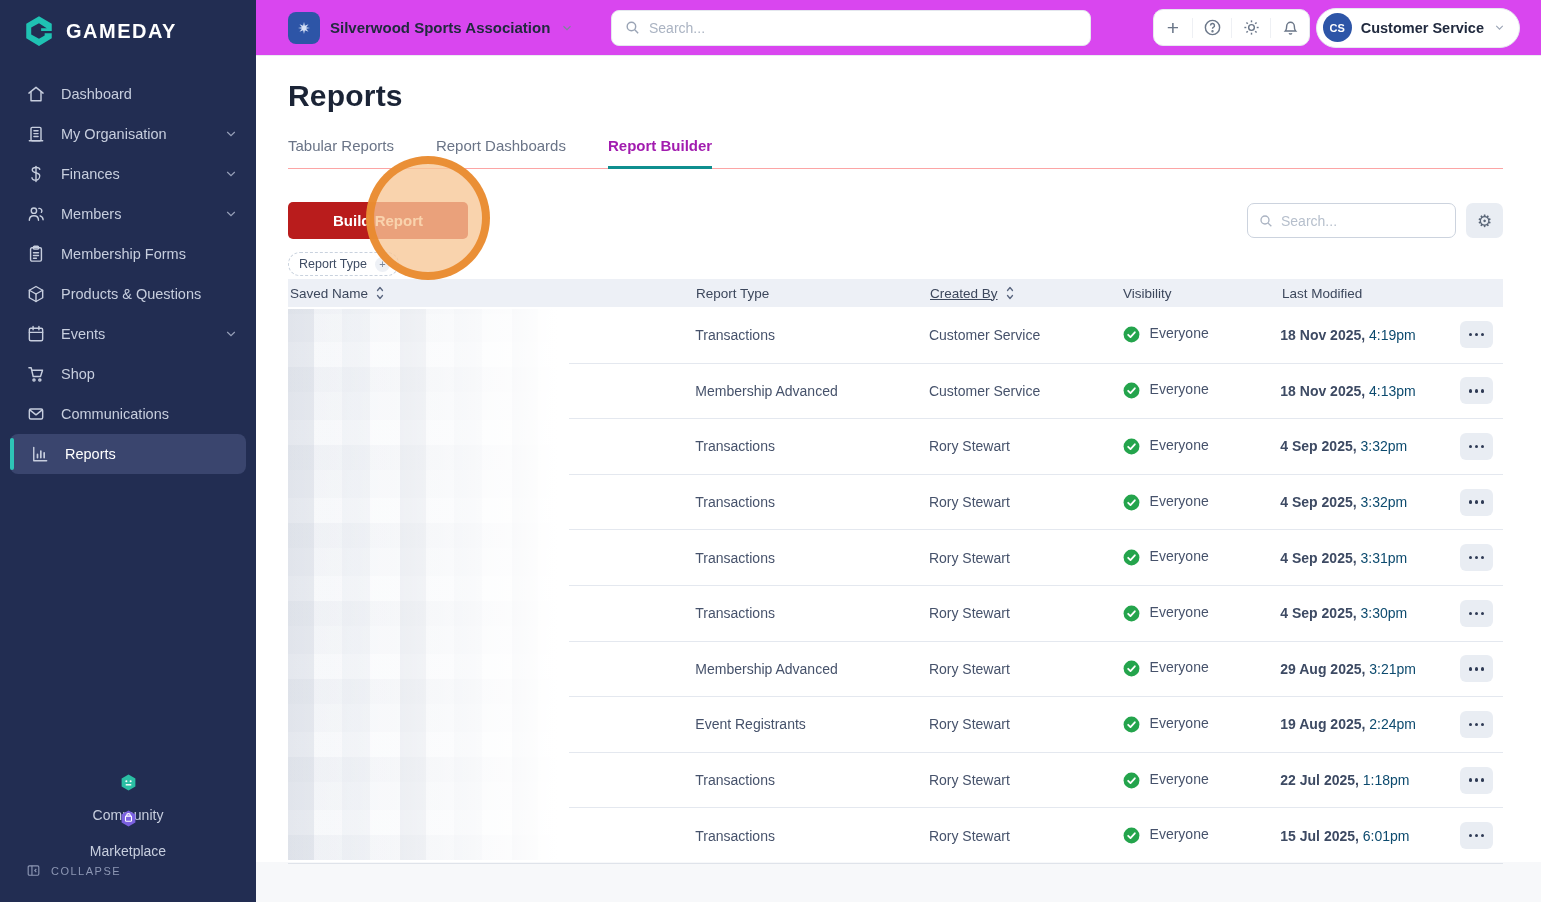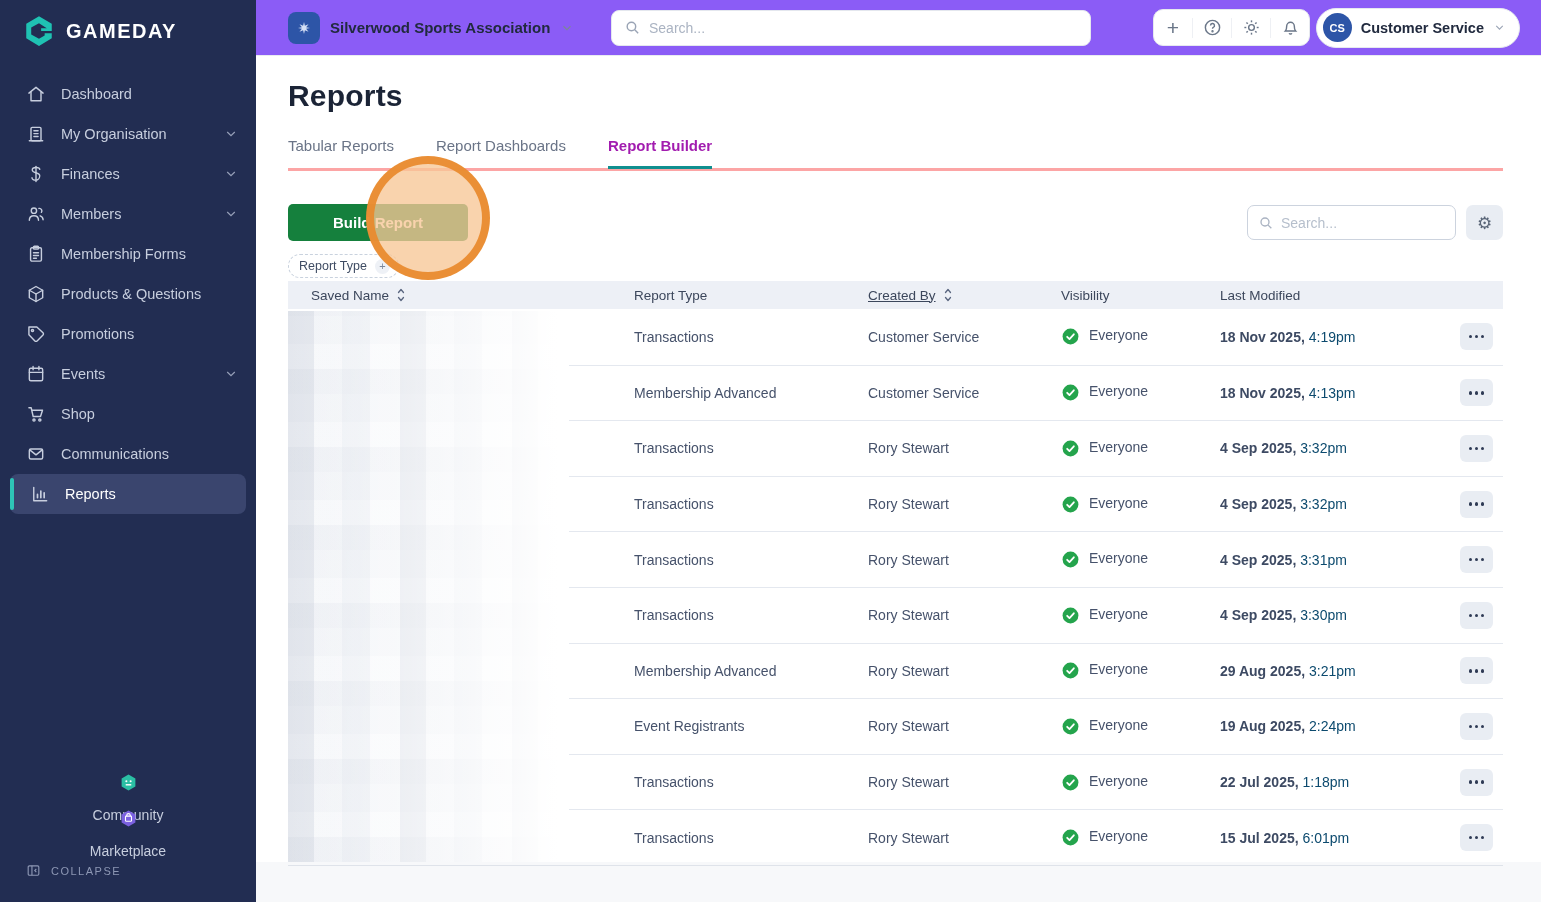--- a/index.html
+++ b/index.html
@@ -20,21 +20,21 @@
   .nav-item .chev { width:14px; height:14px; opacity:.85; }
   .nav-item.active { background:#3a456e; border-radius:8px; margin:0 10px; padding-left:20px; color:#fff; }
   .nav-item.active::before { content:""; position:absolute; left:0; top:4px; bottom:4px;
     width:4px; border-radius:3px; background:#2ec4b6; }
   .sidebar-footer { margin-top:auto; padding-bottom:8px; }
   .foot-item { height:36px; display:flex; align-items:center; gap:15px; padding:0 26px; font-size:14px; color:#c7cede; cursor:pointer;flex-direction:column; }
   .collapse-row { display:flex; align-items:center; gap:10px; padding:18px 26px 16px; font-size:11px;
     letter-spacing:1.5px; color:#8d97b4; cursor:pointer; }
 
   
-  .topbar { position:absolute; left:256px; top:0; width:1285px; height:56px; background:#8b5cf6;
+  .topbar { position:absolute; left:256px; top:0; width:1285px; height:56px; background:#d946ef;
     border-bottom:1px solid #e9ebf1; display:flex; align-items:center; z-index:20; }
   .org { display:flex; align-items:center; gap:10px; margin-left:32px; cursor:pointer; }
   .org-avatar { width:32px; height:32px; border-radius:8px; background:#2d55a7; color:#cfe0ff;
     display:flex; align-items:center; justify-content:center; font-size:12px; }
   .org-name { font-size:15px; font-weight:700; color:#212a3e; }
   .chev-gray { width:14px; height:14px; }
   .gsearch { position:absolute; left:355px; width:480px; height:36px; border:1px solid #e4e7ee;
     border-radius:8px; display:flex; align-items:center; padding:0 12px; gap:8px; background:#fff; }
   .gsearch input { border:0; outline:none; flex:1; font-size:14px; color:#3c475c; background:transparent; }
   .gsearch input::placeholder { color:#aab3c2; }
@@ -47,25 +47,25 @@
     display:flex; align-items:center; gap:9px; padding:0 12px 0 6px; background:#fff; cursor:pointer; }
   .user-avatar { width:29px; height:29px; border-radius:50%; background:#2d55a7; color:#fff;
     font-size:11px; font-weight:700; display:flex; align-items:center; justify-content:center; }
   .user-name { font-size:14.5px; font-weight:600; color:#212a3e; }
 
   
   .main { position:absolute; left:256px; top:56px; width:1285px; height:846px; background:#fff;
     padding:0 38px 0 32px; }
   .bottom-strip { position:absolute; left:0; top:806px; width:1285px; height:40px; background:#f7f8fa; }
   h1.page-title { margin-top:22px; font-size:30px; line-height:36px; font-weight:800; color:#1b2436; letter-spacing:.2px; }
-  .tabs { display:flex; gap:42px; margin-top:14px; border-bottom:3px solid #fca5a5; }
+  .tabs { display:flex; gap:42px; margin-top:14px; border-bottom:1px solid #fca5a5; }
   .tab { padding:9px 0 12px; font-size:15px; color:#6a7487; cursor:pointer; border-bottom:3px solid transparent; margin-bottom:-1px; }
   .tab.active { color:#a21caf; font-weight:600; border-bottom-color:#0f8f8f; }
   .toolbar { margin-top:33px; display:flex; align-items:center; }
-  .build-btn { width:180px; height:37px; border:0; border-radius:5px; background:#15803d; color:#fff;
+  .build-btn { width:180px; height:37px; border:0; border-radius:5px; background:#b91c1c; color:#fff;
     font-size:15px; font-weight:600; font-family:inherit; cursor:pointer; }
   .toolbar-spacer { flex:1; }
   .tbl-search { width:209px; height:35px; border:1px solid #ccd3de; border-radius:7px;
     display:flex; align-items:center; gap:7px; padding:0 10px; background:#fff; }
   .tbl-search input { border:0; outline:none; width:150px; font-size:14px; color:#3c475c; }
   .tbl-search input::placeholder { color:#b6bfcc; }
   .gear-btn { width:37px; height:35px; margin-left:10px; border:0; border-radius:7px; background:#e9edf3;
     color:#5a6678; font-size:17px; cursor:pointer; display:flex; align-items:center; justify-content:center;
     font-family:"DejaVu Sans",sans-serif; }
   .chip-row { margin-top:13px; }
@@ -73,21 +73,21 @@
     border:1px dashed #c9d2de; border-radius:13px; font-size:12.5px; color:#3f4c63; cursor:pointer; background:#fff; }
   .chip-plus { width:15px; height:15px; border-radius:50%; background:#eef1f6; color:#7a879b;
     font-size:11px; display:flex; align-items:center; justify-content:center; }
 
   
   .table { position:relative; margin-top:3px; width:1215px; }
   .thead { display:flex; align-items:center; height:28px; background:#edf0f6; font-size:13.5px; color:#3c475c; }
   .trow { display:flex; align-items:center; height:55.6px; font-size:14px; color:#46526b; }
   .trow + .trow { border-top:1px solid #e4e8ef; }
   .tbody { border-bottom:1px solid #dfe3ea; }
-  .c-name { width:346px; padding-left:23px; display:flex; align-items:center; gap:6px; }
+  .c-name { width:408px; padding-left:2px; display:flex; align-items:center; gap:6px; }
   .c-type { width:234px; }
   .c-by   { width:193px; }
   .c-vis  { width:159px; display:flex; align-items:flex-start; gap:9px; }
   .c-mod  { width:180px; }
   .c-act  { flex:1; display:flex; justify-content:flex-end; padding-right:10px; }
   .sort-ic { width:12px; height:16px; }
   .vis-check { width:19px; height:19px; }
   .mod-date { color:#3d4a63; font-weight:600; }
   .mod-time { color:#0c4a6e; }
   .dots-btn { width:33px; height:27px; border:0; border-radius:6px; background:#e9edf3; cursor:pointer;
@@ -200,30 +200,20 @@
           <svg width="20" height="20" viewBox="0 0 24 24" fill="none" stroke="#c7cede" stroke-width="1.7" stroke-linecap="round" stroke-linejoin="round">
             <path d="M12 3 L20 7.5 V16.5 L12 21 L4 16.5 V7.5 Z"></path>
             <path d="M4 7.5 L12 12 L20 7.5"></path>
             <path d="M12 12 V21"></path>
           </svg>
         </span>
     <span class="lbl">Products &amp; Questions</span>
 
   </div>
 
-  <div class="nav-item">
-    <span class="icn">
-          <svg width="20" height="20" viewBox="0 0 24 24" fill="none" stroke="#c7cede" stroke-width="1.7" stroke-linecap="round" stroke-linejoin="round">
-            <path d="M20.4 13.2 L13.3 20.3 a1.8 1.8 0 0 1 -2.6 0 L3.5 13 V3.5 H13 L20.4 10.6 a1.8 1.8 0 0 1 0 2.6 Z"></path>
-            <circle cx="7.8" cy="7.8" r="1.3"></circle>
-          </svg>
-        </span>
-    <span class="lbl">Promotions</span>
-
-  </div>
 
   <div class="nav-item">
     <span class="icn">
           <svg width="20" height="20" viewBox="0 0 24 24" fill="none" stroke="#c7cede" stroke-width="1.7" stroke-linecap="round" stroke-linejoin="round">
             <rect x="4" y="5" width="16" height="15" rx="1.8"></rect>
             <path d="M4 10 H20"></path>
             <path d="M8.5 3 V7 M15.5 3 V7"></path>
           </svg>
         </span>
     <span class="lbl">Events</span>

